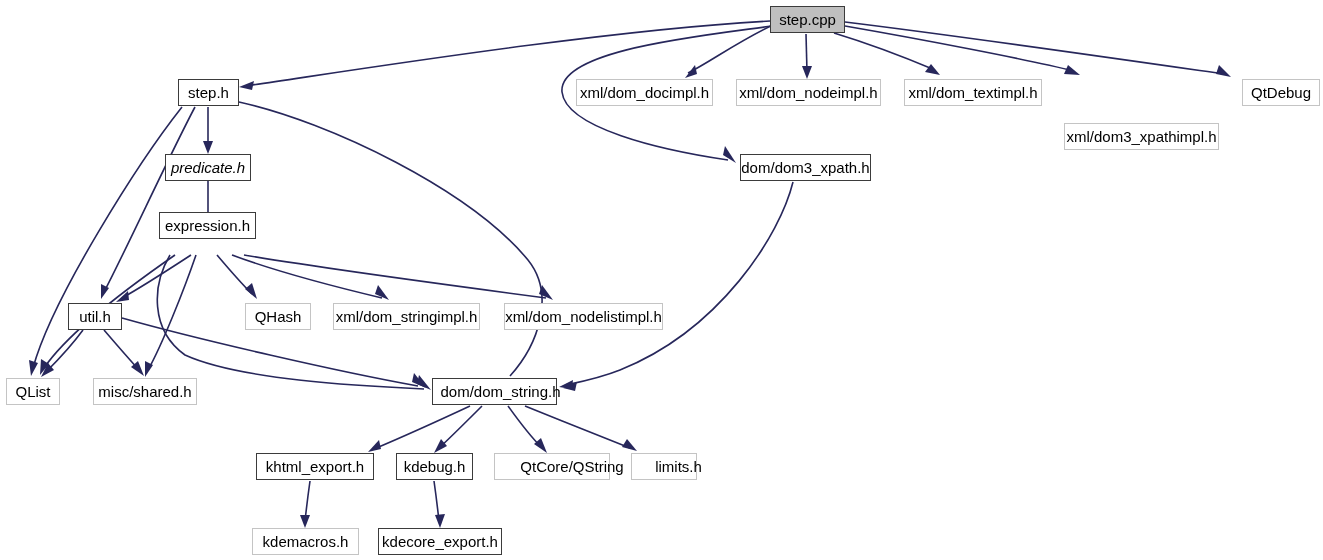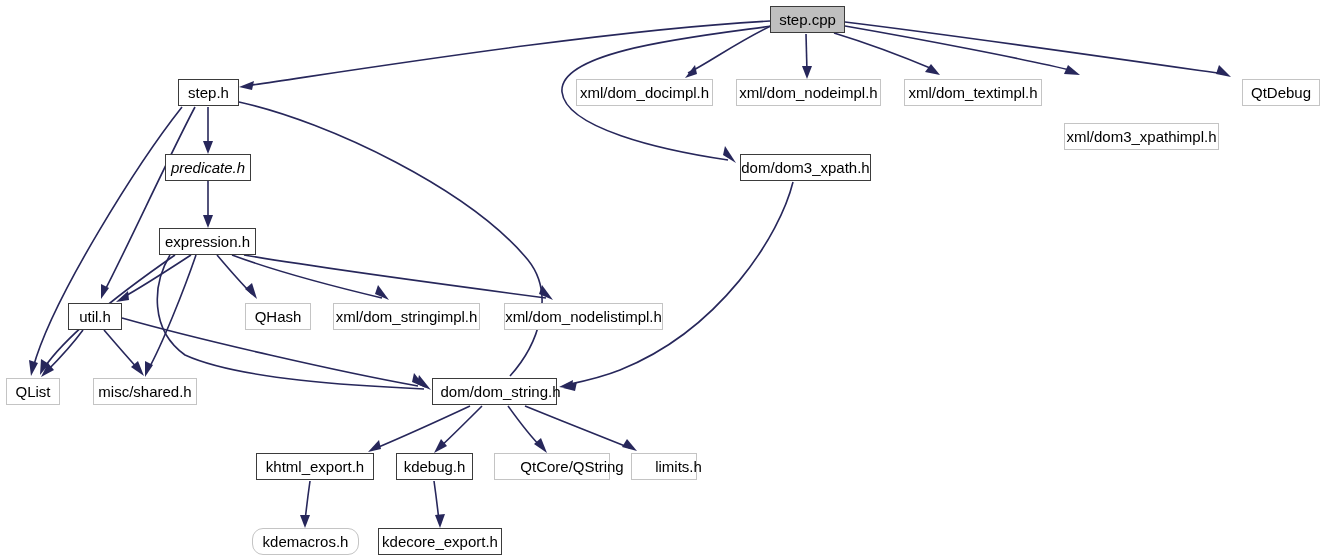--- a/index.html
+++ b/index.html
@@ -197,21 +197,21 @@
       </div>
       <div class="node external" style="left: 1242px; top: 79px; width: 78px;">
         <span>QtDebug</span>
       </div>
       <div class="node internal" style="left: 165px; top: 154px; width: 86px; font-style: italic;">
         <span>predicate.h</span>
       </div>
       <div class="node internal" style="left: 740px; top: 154px; width: 131px;">
         <span>dom/dom3_xpath.h</span>
       </div>
-      <div class="node internal" style="left: 159px; top: 228px; width: 97px;">
+      <div class="node internal" style="left: 159px; top: 212px; width: 97px;">
         <span>expression.h</span>
       </div>
       <div class="node internal" style="left: 68px; top: 303px; width: 54px;">
         <span>util.h</span>
       </div>
       <div class="node external" style="left: 245px; top: 303px; width: 66px;">
         <span>QHash</span>
       </div>
       <div class="node external" style="left: 333px; top: 303px; width: 147px;">
         <span>xml/dom_stringimpl.h</span>
@@ -233,20 +233,20 @@
       </div>
       <div class="node internal" style="left: 396px; top: 453px; width: 77px;">
         <span>kdebug.h</span>
       </div>
       <div class="node external" style="left: 494px; top: 453px; width: 116px; padding-left: 40px;">
         <span>QtCore/QString</span>
       </div>
       <div class="node external" style="left: 631px; top: 453px; width: 66px; padding-left: 29px;">
         <span>limits.h</span>
       </div>
-      <div class="node external" style="left: 252px; top: 528px; width: 107px; border-radius: 11px;">
+      <div class="node external" style="left: 252px; top: 528px; width: 107px;">
         <span>kdemacros.h</span>
       </div>
       <div class="node internal" style="left: 378px; top: 528px; width: 124px;">
         <span>kdecore_export.h</span>
       </div>
     </div>
 </div>
 
 </body></html>

